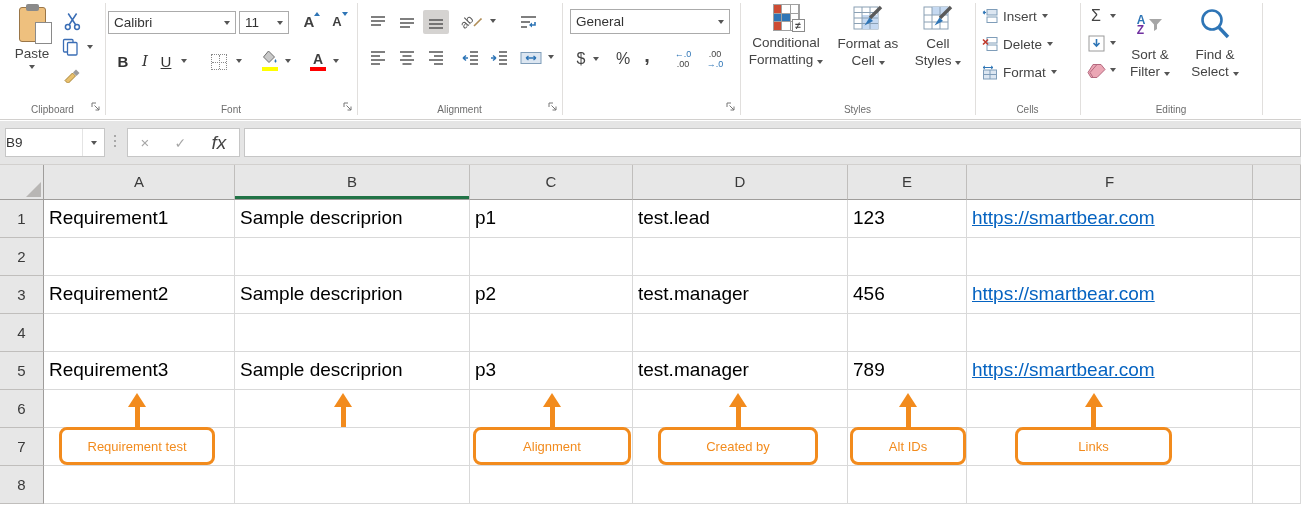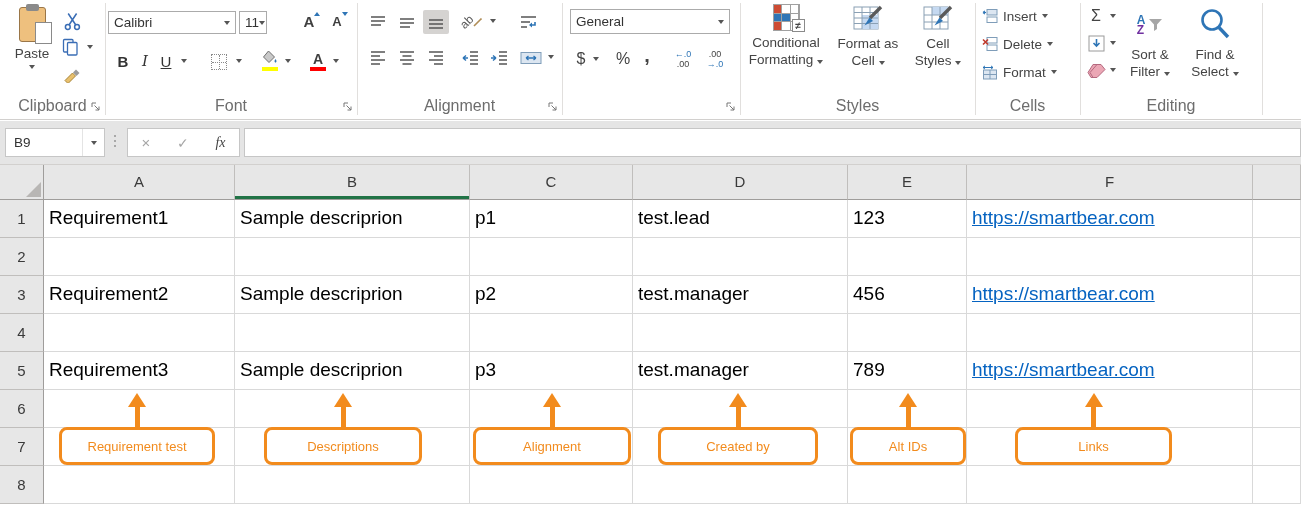--- a/index.html
+++ b/index.html
@@ -3,21 +3,21 @@
 <meta charset="utf-8">
 <style>
   * { margin:0; padding:0; box-sizing:border-box; }
   html,body { background:#fff; }
   .page { position:relative; width:1301px; height:505px; background:#fff;
           font-family:"Liberation Sans", sans-serif; overflow:hidden; color:#444; }
 
   
   .ribbon { position:absolute; left:0; top:0; width:1301px; height:120px; background:#fff; border-bottom:1px solid #d2d0ce; }
   .g { position:absolute; top:0; height:118px; }
-  .glabel { position:absolute; bottom:3px; left:0; right:0; text-align:center; font-size:16px; color:#6d6d6d; }
+  .glabel { position:absolute; bottom:3px; left:0; right:0; text-align:center; font-size:10px; color:#6d6d6d; }
   .sep { position:absolute; top:3px; width:1px; height:112px; background:#e1dfdd; }
   .launcher { position:absolute; right:4px; bottom:6px; width:11px; height:11px; cursor:pointer; }
   .dd { display:inline-block; width:0; height:0; border-left:3.5px solid transparent; border-right:3.5px solid transparent; border-top:4px solid #555; }
   .abs { position:absolute; }
   .btnlabel { font-size:13.5px; color:#444; white-space:nowrap; }
 
   
   .paste-btn { position:absolute; left:6px; top:5px; width:52px; display:flex; flex-direction:column; align-items:center; gap:4px; cursor:pointer; }
   .clipboard-ic { width:27px; height:35px; background:#eec07e; border:1px solid #9a7648; border-radius:3px; position:relative; margin-top:2px; }
   .clip-top { position:absolute; top:-4px; left:6px; width:13px; height:7px; background:#8a8a8a; border-radius:2px; }
@@ -46,28 +46,28 @@
   
   .cellrow { position:absolute; left:7px; display:flex; align-items:center; gap:5px; cursor:pointer; }
 
   
   .az { display:flex; flex-direction:column; line-height:10px; font-weight:bold; font-size:12px; }
   .az .a { color:#2e75b6; } .az .z { color:#7030a0; }
 
   
   .fbar { position:absolute; left:0; top:121px; width:1301px; height:44px; background:#e5e5e5; border-bottom:1px solid #d2d0ce; }
   .namebox { position:absolute; left:5px; top:7px; width:100px; height:29px; background:#fff; border:1px solid #c6c6c6; display:flex; align-items:center; font-size:13.5px; color:#333; }
-  .namebox .val { padding-left:8px; }
+  .namebox .val { }
   .namebox .ddzone { margin-left:auto; width:22px; height:100%; display:flex; align-items:center; justify-content:center; border-left:1px solid #e4e4e4; }
   .fdots { position:absolute; left:114px; top:14px; display:flex; flex-direction:column; gap:3px; }
   .fdots i { width:2px; height:2px; background:#a8a8a8; }
   .fxbox { position:absolute; left:127px; top:7px; width:113px; height:29px; background:#fff; border:1px solid #c6c6c6; display:flex; align-items:center; justify-content:space-around; }
   .fxbox .x { color:#a6a6a6; font-size:15px; cursor:pointer; }
   .fxbox .ck { color:#a6a6a6; font-size:14px; cursor:pointer; }
-  .fxbox .fx { color:#444; font-size:14px; font-style:italic; font-family:Liberation Serif, serif; cursor:pointer; }
+  .fxbox .fx { color:#444; font-size:19px; font-style:italic; font-family:Liberation Sans, sans-serif; cursor:pointer; }
   .finput { position:absolute; left:244px; top:7px; width:1057px; height:29px; background:#fff; border:1px solid #c6c6c6; font-size:14px; padding:0 6px; line-height:27px; }
 
   
   .grid { position:absolute; left:0; top:165px; width:1301px; height:340px;
           display:grid; grid-template-columns:44px 191px 235px 163px 215px 119px 286px 48px;
           grid-template-rows:35px repeat(8, 38px); background:#fff; }
   .corner { background:#e7e7e7; border-right:1px solid #9f9d9b; border-bottom:1px solid #9f9d9b; position:relative; cursor:pointer; }
   .corner .tri { position:absolute; right:2px; bottom:2px; width:0; height:0; border-left:15px solid transparent; border-bottom:15px solid #b8b6b4; }
   .ch { background:#e7e7e7; border-right:1px solid #c0bebc; border-bottom:1px solid #9f9d9b; text-align:center; font-size:15px; color:#3a3a3a; line-height:34px; cursor:pointer; }
   .ch.active { box-shadow: inset 0 -3px 0 #217346; }
@@ -127,21 +127,21 @@
           </svg>
       </div>
     </div>
     <div class="sep" style="left:105px"></div>
 
     <div class="g" style="left:105px;width:252px">
       <div class="combo" style="left:3px;top:11px;width:128px;height:23px">
         <span>Calibri</span>
         <span class="dd"></span>
       </div>
-      <div class="combo" style="left:134px;top:11px;width:28px;height:23px">
+      <div class="combo" style="left:134px;top:11px;width:50px;height:23px">
         <span>11</span>
         <span class="dd"></span>
       </div>
       <div class="ibtn" style="left:191px;top:10px;width:26px;height:24px">
         <span class="bigA">A</span>
           <i class="tinytri-up"></i>
       </div>
       <div class="ibtn" style="left:219px;top:10px;width:26px;height:24px">
         <span class="bigA" style="font-size:13px">A</span>
           <i class="tinytri-dn"></i>
@@ -530,21 +530,20 @@
   </div>
 
   <div class="callout" style="left:59px;width:156px">
     <i class="ahead"></i>
       <i class="astem"></i>
     <div class="cbox">Requirement test</div>
   </div>
   <div class="callout" style="left:264px;width:158px">
     <i class="ahead"></i>
       <i class="astem"></i>
-    <div class="cbox">Descriptions</div>
   </div>
   <div class="callout" style="left:473px;width:158px">
     <i class="ahead"></i>
       <i class="astem"></i>
     <div class="cbox">Alignment</div>
   </div>
   <div class="callout" style="left:658px;width:160px">
     <i class="ahead"></i>
       <i class="astem"></i>
     <div class="cbox">Created by</div>

